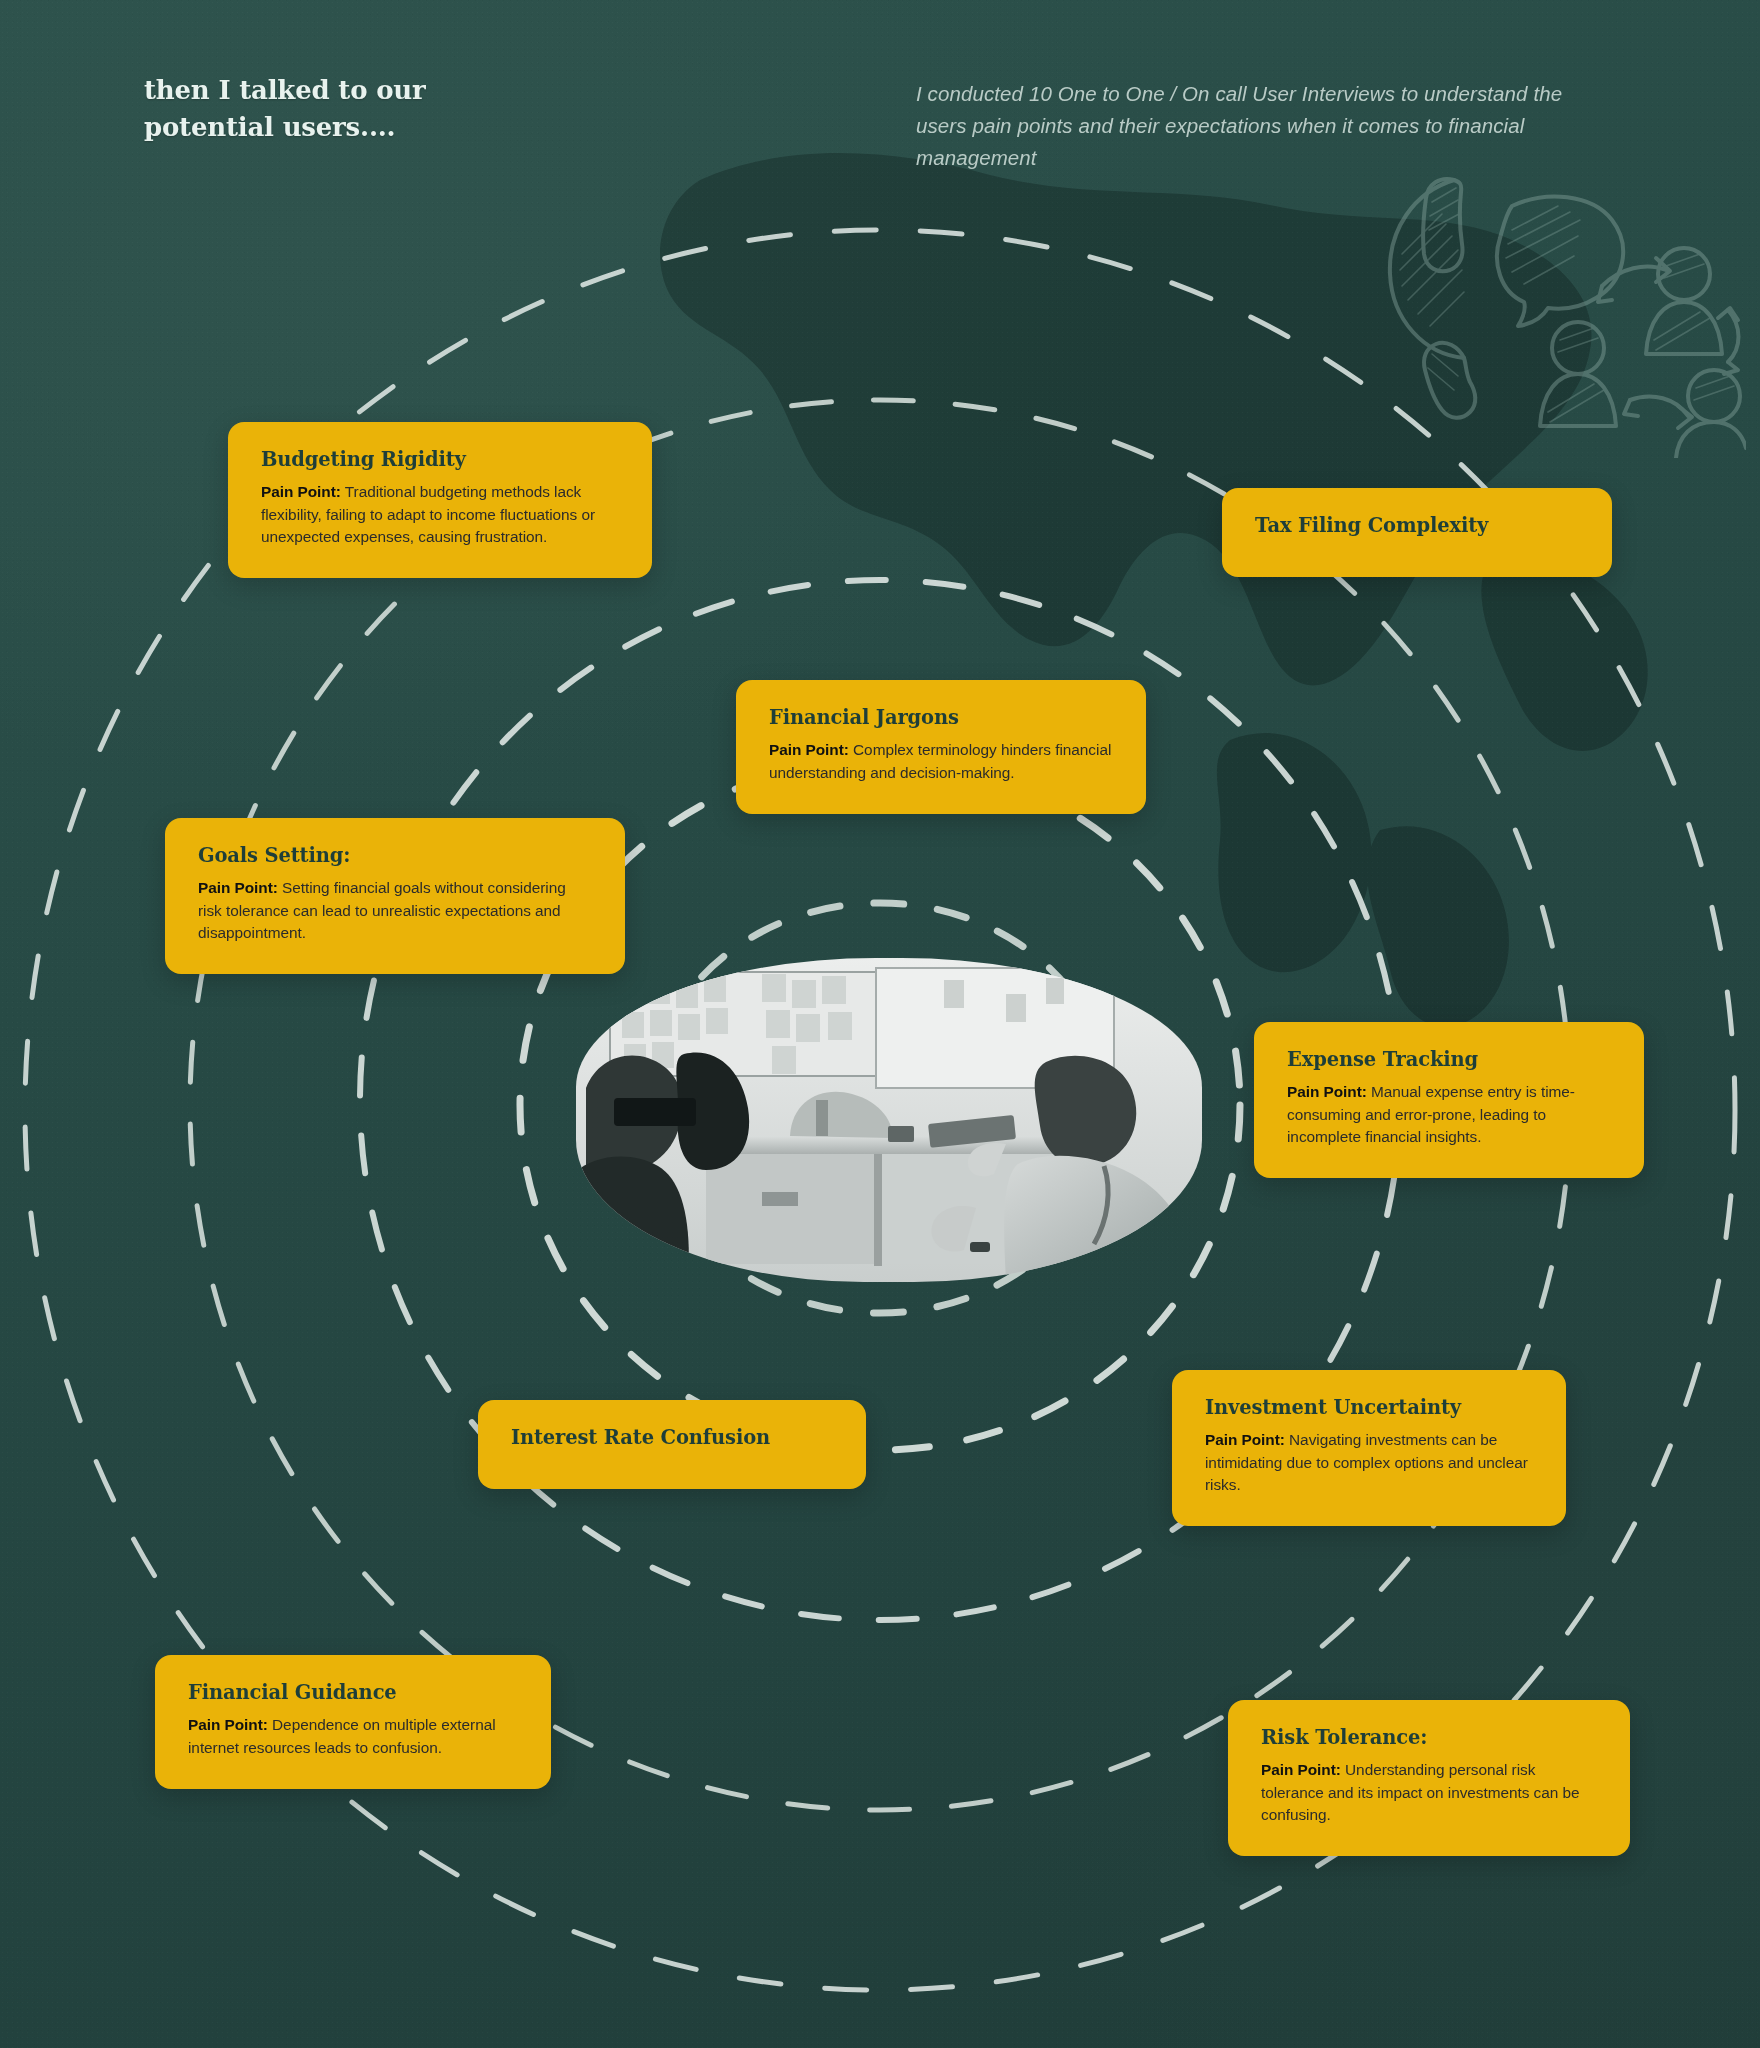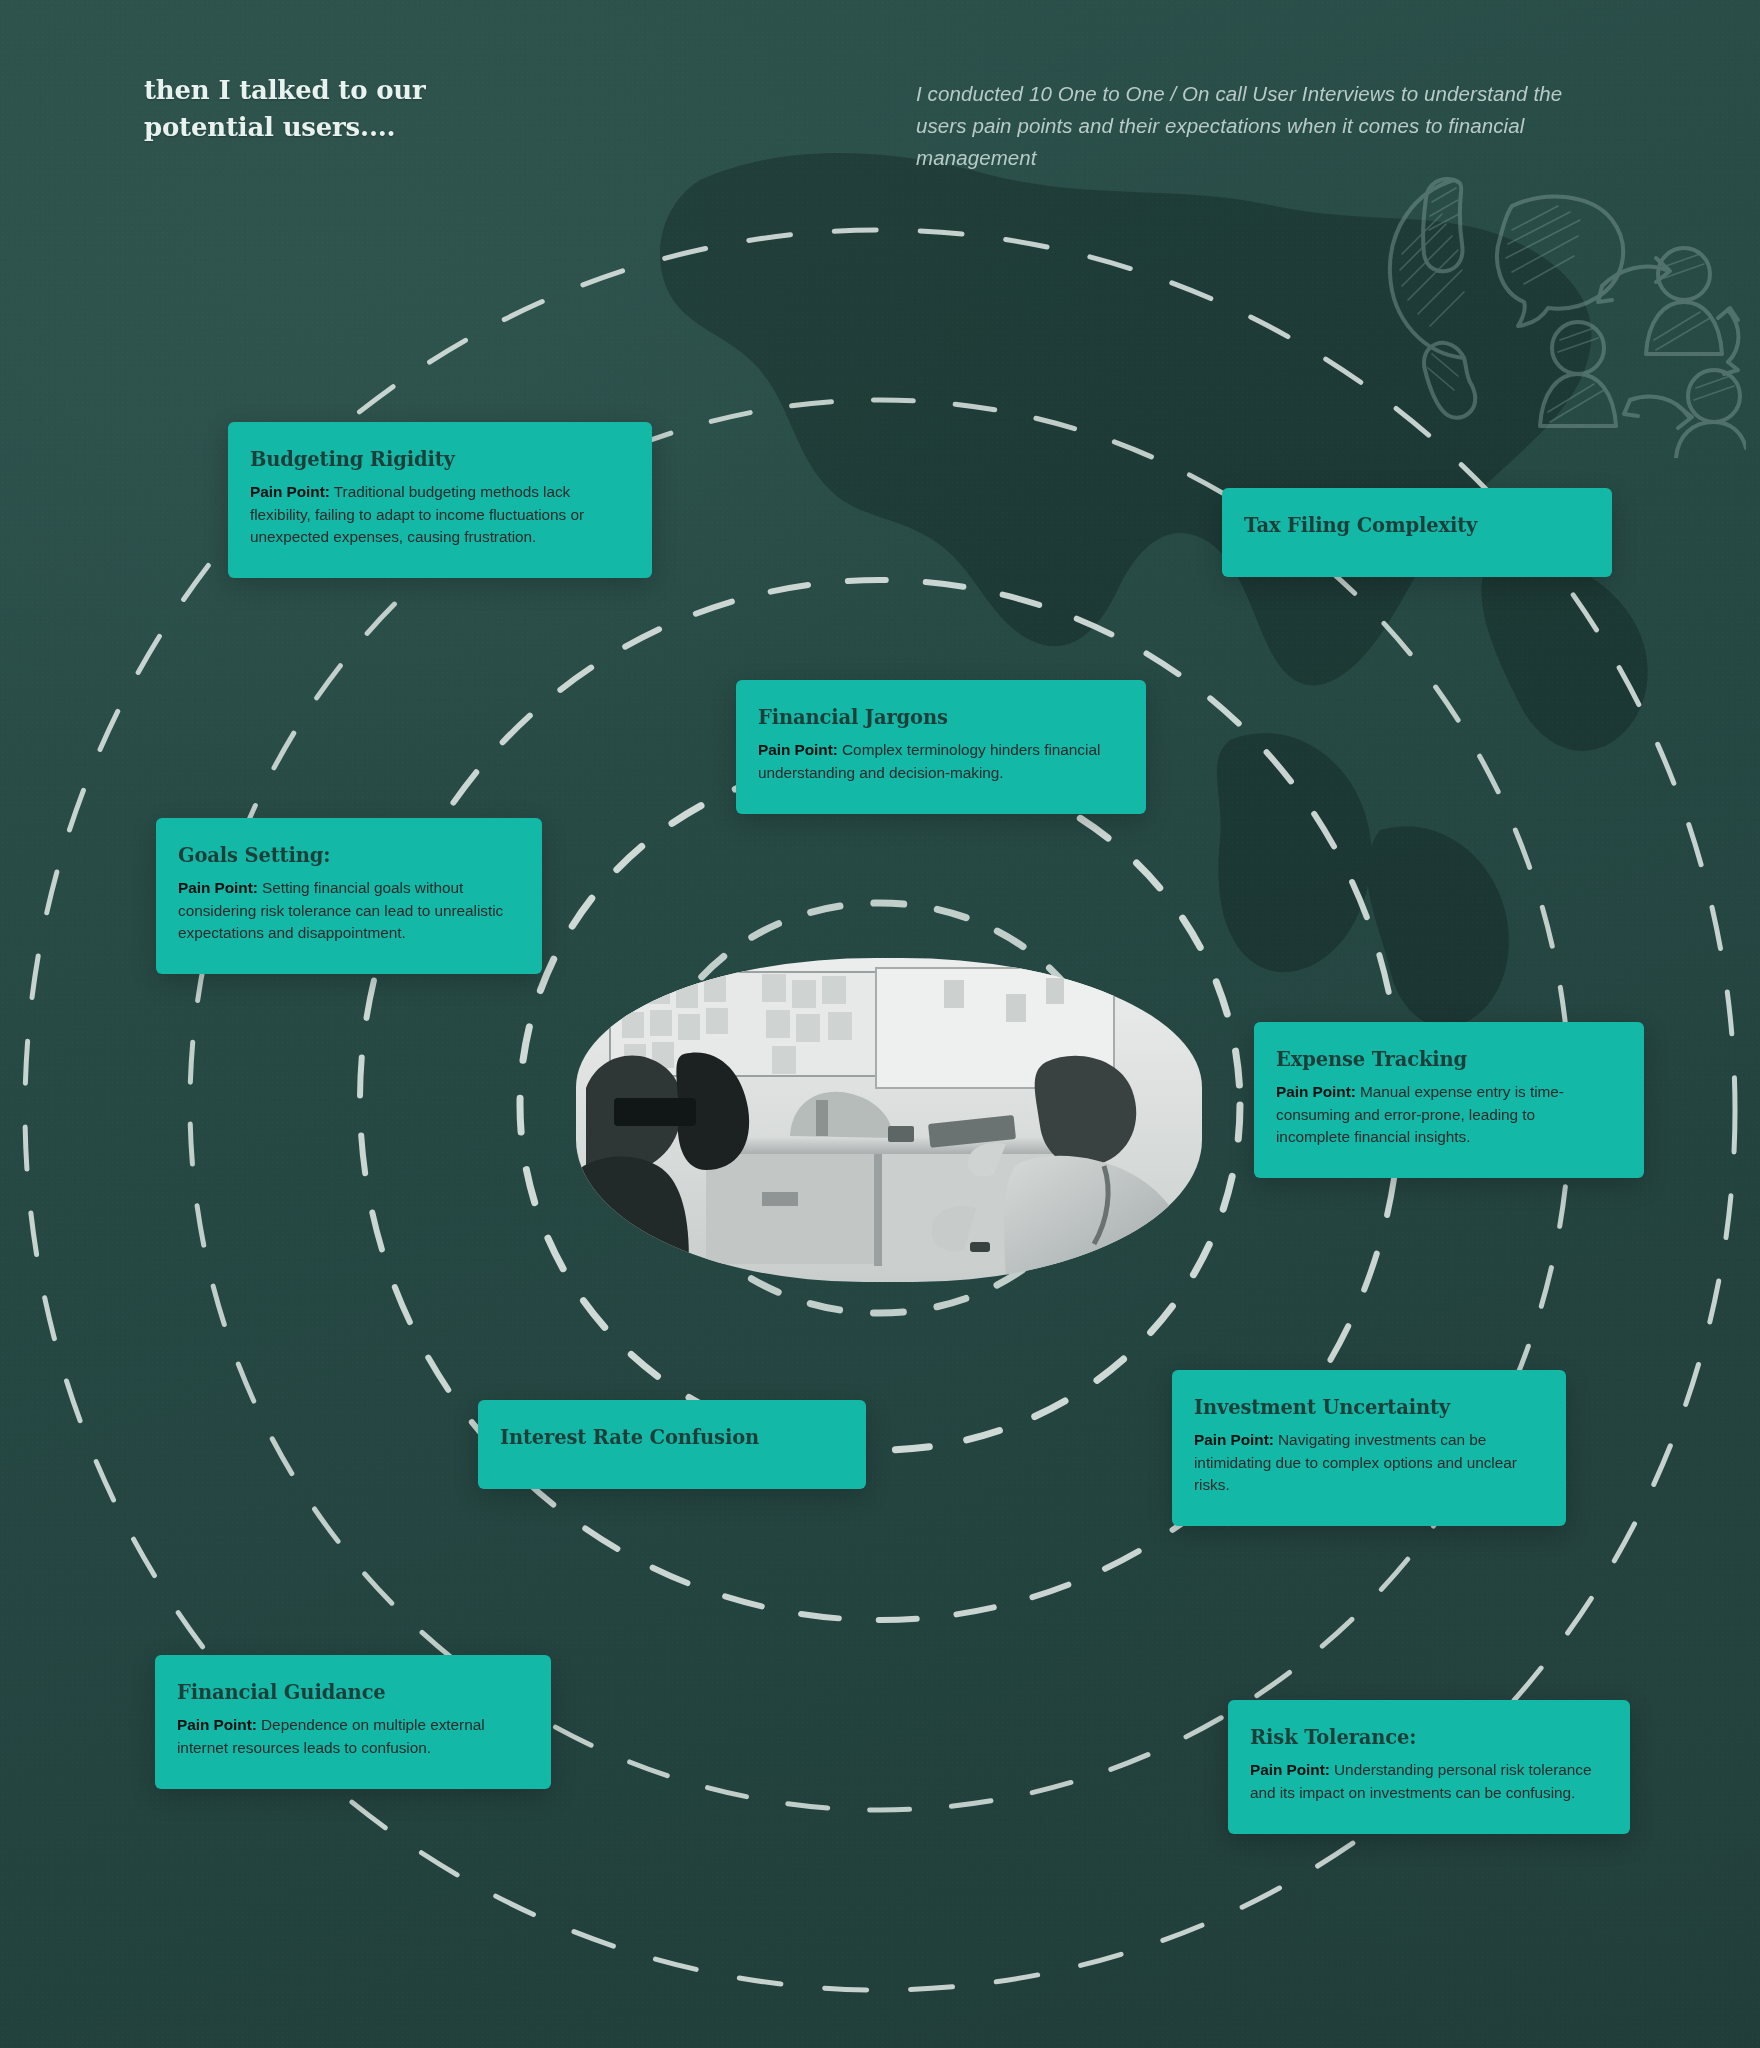--- a/index.html
+++ b/index.html
@@ -79,24 +79,24 @@
     left:576px; top:958px;
     width:626px; height:324px;
     border-radius:48% 48% 46% 46% / 40% 40% 44% 44%;
     overflow:hidden;
   }
   .photo-wrap svg{ display:block; width:100%; height:100%; }
 
   
   .card{
     position:absolute;
-    background:#14b8a6;
-    border-radius:6px;
+    background:#eab308;
+    border-radius:16px;
     box-shadow:0 8px 26px rgba(0,0,0,.20);
-    padding:26px 34px 30px 22px;
+    padding:26px 34px 30px 33px;
   }
   .card-title{
     font-family:"DejaVu Serif", serif;
     font-weight:bold;
     font-size:19.5px;
     line-height:1.2;
     color:#1e3e39;
     margin-bottom:10px;
     letter-spacing:-.15px;
   }
@@ -105,21 +105,21 @@
     line-height:1.44;
     color:#2b2b2b;
     letter-spacing:-.05px;
   }
   .card-body b{ color:#111; font-weight:bold; }
 
   
   .c-budgeting   { left:228px;  top:422px;  width:424px; }
   .c-tax         { left:1222px; top:488px;  width:390px; }
   .c-jargons     { left:736px;  top:680px;  width:410px; }
-  .c-goals       { left:156px;  top:818px;  width:386px; }
+  .c-goals       { left:165px;  top:818px;  width:460px; }
   .c-expense     { left:1254px; top:1022px; width:390px; }
   .c-interest    { left:478px;  top:1400px; width:388px; }
   .c-investment  { left:1172px; top:1370px; width:394px; }
   .c-guidance    { left:155px;  top:1655px; width:396px; }
   .c-risk        { left:1228px; top:1700px; width:402px; }
 </style>
 </head>
 <body>
 
 <div class="bg-base"></div>

